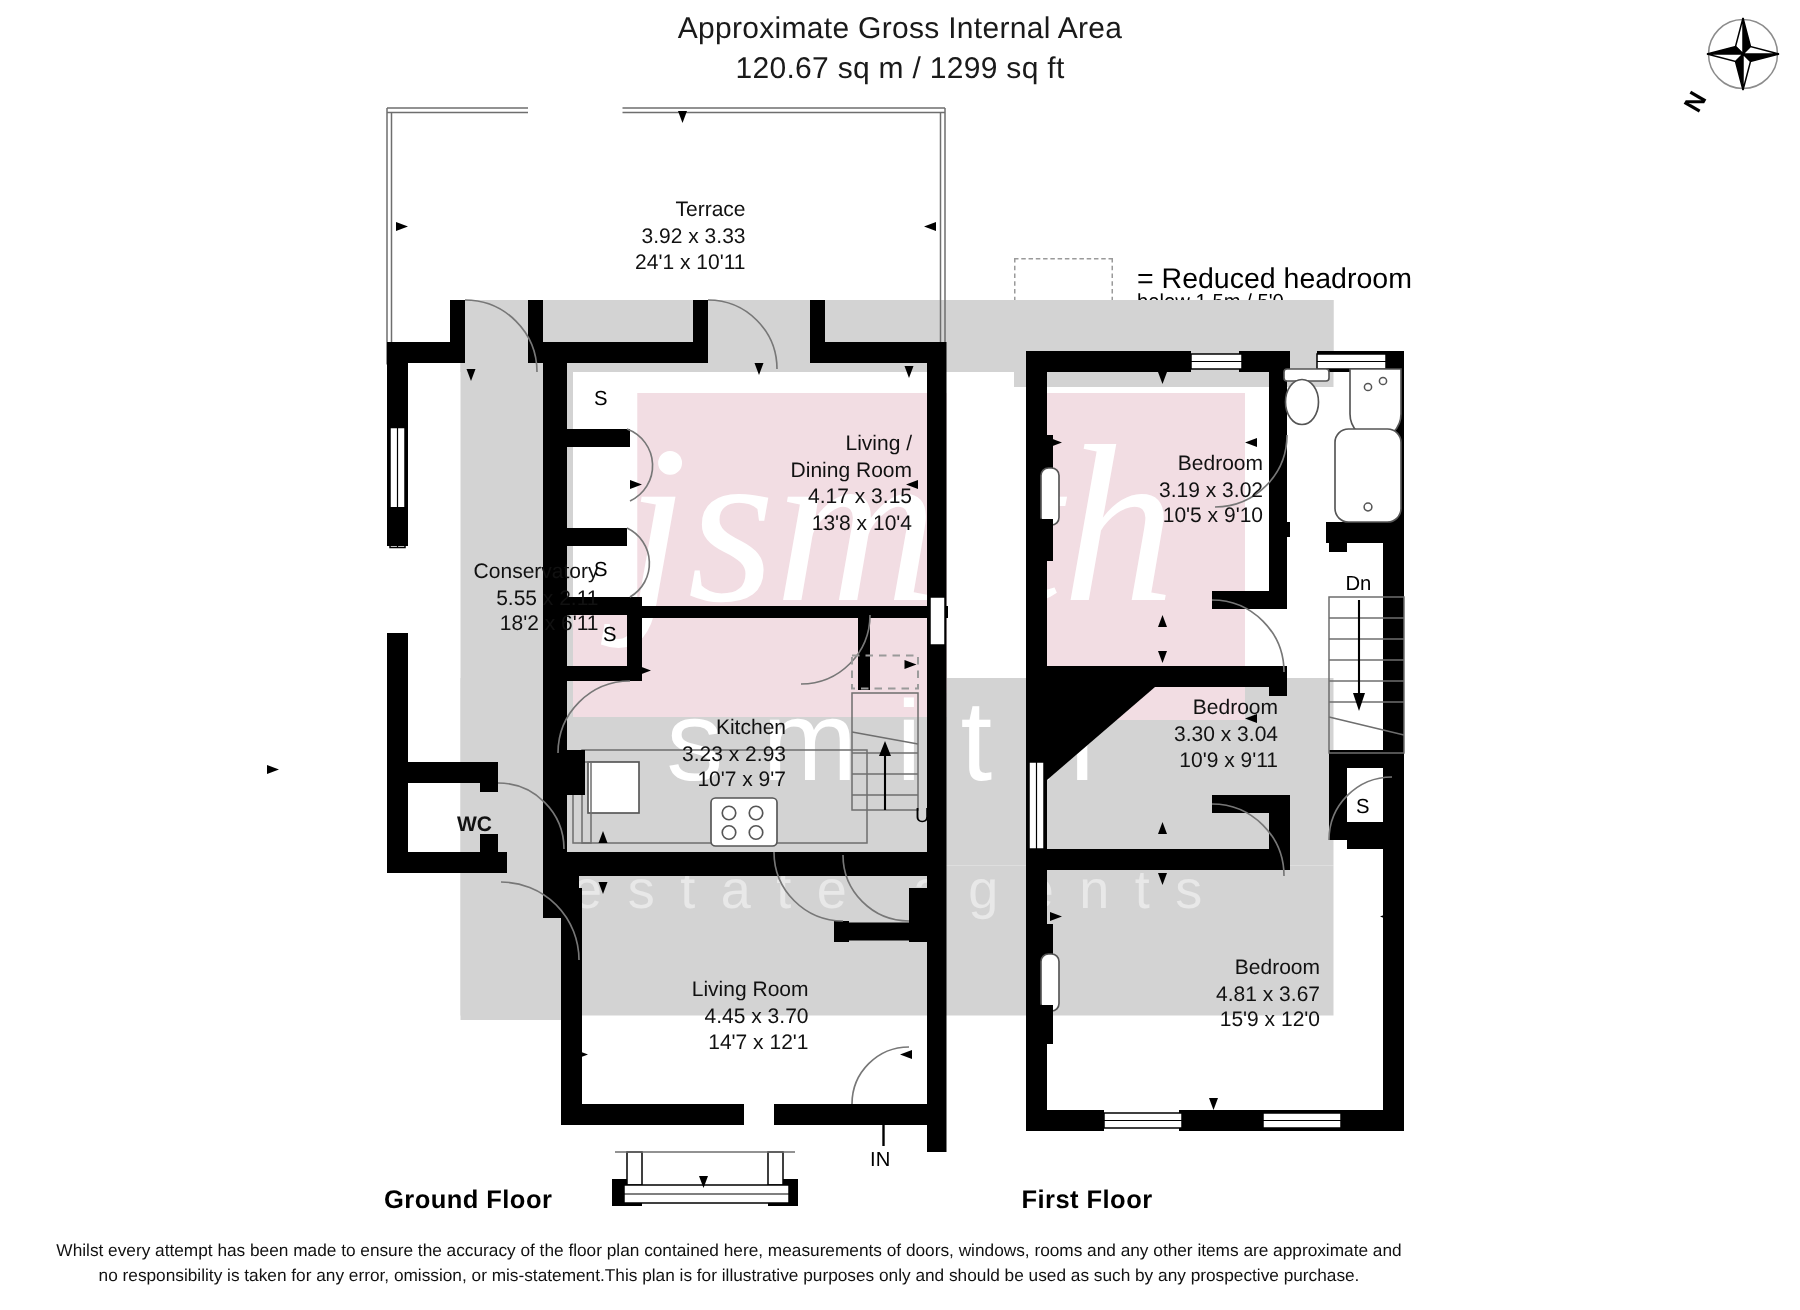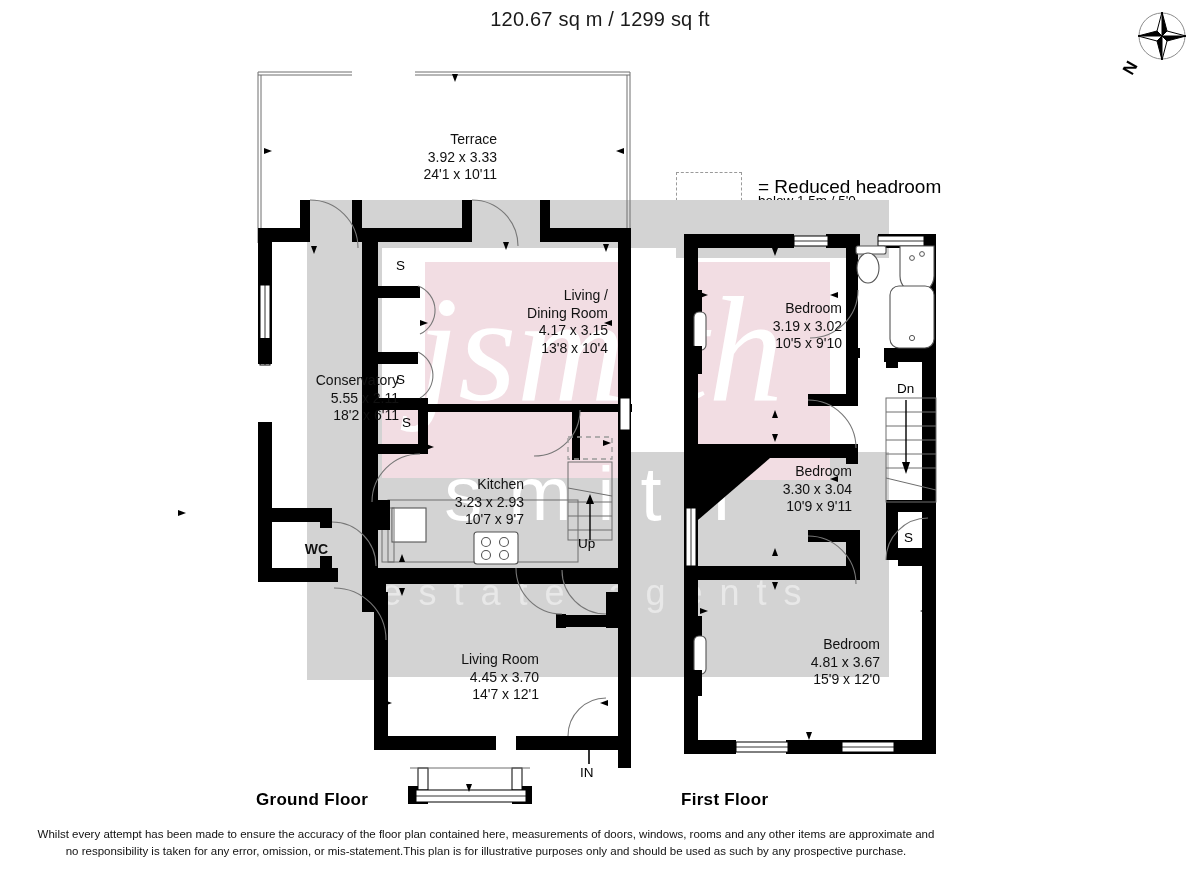--- a/index.html
+++ b/index.html
@@ -28,20 +28,21 @@
   
   #disclaimer{left:0;top:826px;width:972px;text-align:center;}
   #disclaimer div{font-size:11.5px;line-height:17px;color:#111;}
   
   #wm{pointer-events:none;}
 </style>
 </head>
 <body>
 
 <div id="header" class="abs">
+  <div class="ln">Approximate Gross Internal Area</div>
   <div class="ln">120.67 sq m / 1299 sq ft</div>
 </div>
 
 <div id="compass" class="abs">
   <svg width="80" height="80" viewBox="0 0 80 80">
     <circle cx="44" cy="32" r="23" fill="none" stroke="#8c8c8c" stroke-width="1"></circle>
 
     <g stroke="#000" stroke-width="1">
       <polygon points="44,8 49,27 44,32" fill="#000"></polygon>
       <polygon points="44,8 39,27 44,32" fill="#fff"></polygon>
@@ -414,21 +415,21 @@
 <div class="abs rlabel" style="left:740px;top:636px;width:140px;">
   <span class="nm">Bedroom</span>
   <span class="nm">4.81 x 3.67</span>
   <span class="nm">15'9 x 12'0</span>
 </div>
 
 <div class="abs sLbl" style="left:396px;top:258px;">S</div>
 <div class="abs sLbl" style="left:396px;top:372px;">S</div>
 <div class="abs sLbl" style="left:402px;top:415px;">S</div>
 <div class="abs sLbl" style="left:904px;top:530px;">S</div>
-<div class="abs sLbl" style="left:578px;top:536px;">Up</div>
+<div class="abs sLbl" style="left:578px;top:536px;padding-left:32px;">Up</div>
 <div class="abs sLbl" style="left:897px;top:381px;">Dn</div>
 <div class="abs sLbl" style="left:580px;top:765px;">IN</div>
 
 <svg class="abs" style="left:574px;top:736px;" width="30" height="30" viewBox="0 0 30 30">
   <line x1="15" y1="28" x2="15" y2="10" stroke="#000" stroke-width="1.6"></line>
   <polygon points="11,14 19,14 15,4" fill="#000"></polygon>
 </svg>
 
 <div class="abs floorcap" style="left:256px;top:790px;">Ground Floor</div>
 <div class="abs floorcap" style="left:681px;top:790px;">First Floor</div>

